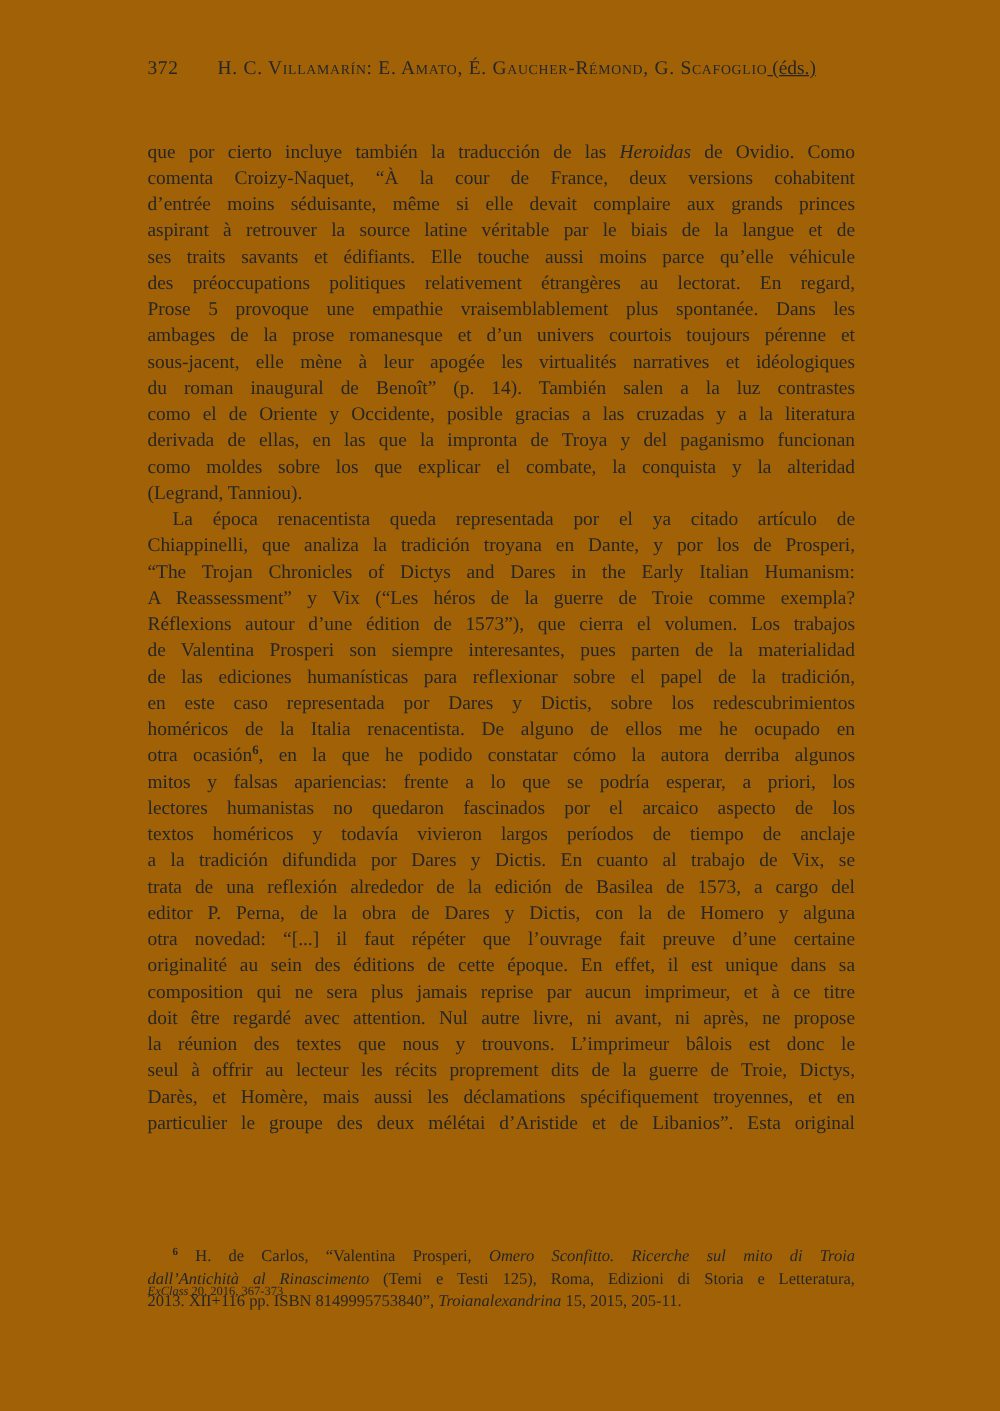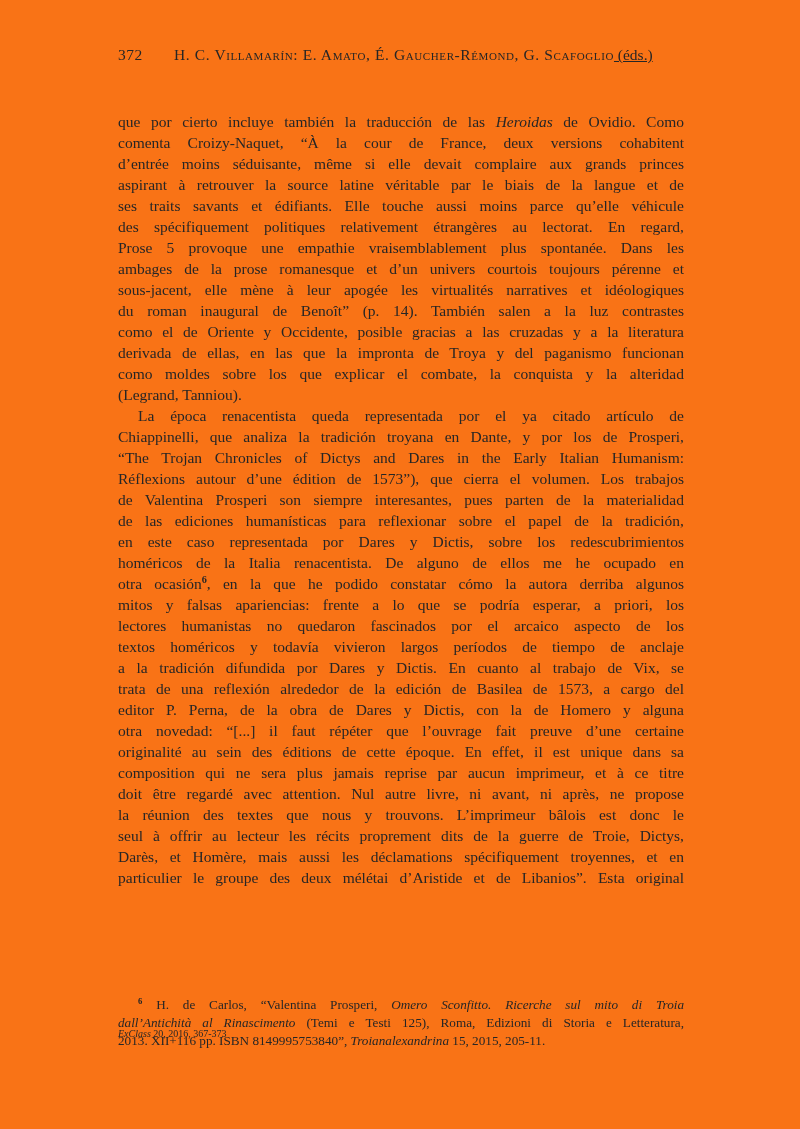--- a/index.html
+++ b/index.html
@@ -1,21 +1,21 @@
 <!DOCTYPE html>
 <html><head>
 <meta charset="utf-8">
 <style>
   html, body { margin: 0; padding: 0; background: #e8e8e8; }
   .page {
     position: relative;
     width: 800px;
     height: 1129px;
     margin: 0 auto;
-    background: #f97316;
+    background: #a16207;
     color: #262626;
     font-family: "Liberation Serif", "DejaVu Serif", serif;
     overflow: hidden;
   }
   
   .header {
     position: absolute;
     top: 46px;
     left: 118px;
     width: 566px;
@@ -82,32 +82,33 @@
     <span class="pagenum">372</span>
     <span class="running-title"><span>H. C. Villamarín: E. Amato, É. Gaucher-Rémond, G. Scafoglio</span><span class="running-suffix"> (éds.)</span></span>
   </div>
 
   <div class="body-text" id="body-text">
       <div class="line"><span>que por cierto incluye también la traducción de las </span><span class="it">Heroidas</span><span> de Ovidio. Como</span></div>
       <div class="line"><span>comenta Croizy-Naquet, “À la cour de France, deux versions cohabitent</span></div>
       <div class="line"><span>d’entrée moins séduisante, même si elle devait complaire aux grands princes</span></div>
       <div class="line"><span>aspirant à retrouver la source latine véritable par le biais de la langue et de</span></div>
       <div class="line"><span>ses traits savants et édifiants. Elle touche aussi moins parce qu’elle véhicule</span></div>
-      <div class="line"><span>des spécifiquement politiques relativement étrangères au lectorat. En regard,</span></div>
+      <div class="line"><span>des préoccupations politiques relativement étrangères au lectorat. En regard,</span></div>
       <div class="line"><span>Prose 5 provoque une empathie vraisemblablement plus spontanée. Dans les</span></div>
       <div class="line"><span>ambages de la prose romanesque et d’un univers courtois toujours pérenne et</span></div>
       <div class="line"><span>sous-jacent, elle mène à leur apogée les virtualités narratives et idéologiques</span></div>
       <div class="line"><span>du roman inaugural de Benoît” (p. 14). También salen a la luz contrastes</span></div>
       <div class="line"><span>como el de Oriente y Occidente, posible gracias a las cruzadas y a la literatura</span></div>
       <div class="line"><span>derivada de ellas, en las que la impronta de Troya y del paganismo funcionan</span></div>
       <div class="line"><span>como moldes sobre los que explicar el combate, la conquista y la alteridad</span></div>
       <div class="line lastline"><span>(Legrand, Tanniou).</span></div>
       <div class="line indent"><span>La época renacentista queda representada por el ya citado artículo de</span></div>
       <div class="line"><span>Chiappinelli, que analiza la tradición troyana en Dante, y por los de Prosperi,</span></div>
       <div class="line"><span>“The Trojan Chronicles of Dictys and Dares in the Early Italian Humanism:</span></div>
+      <div class="line"><span>A Reassessment” y Vix (“Les héros de la guerre de Troie comme exempla?</span></div>
       <div class="line"><span>Réflexions autour d’une édition de 1573”), que cierra el volumen. Los trabajos</span></div>
       <div class="line"><span>de Valentina Prosperi son siempre interesantes, pues parten de la materialidad</span></div>
       <div class="line"><span>de las ediciones humanísticas para reflexionar sobre el papel de la tradición,</span></div>
       <div class="line"><span>en este caso representada por Dares y Dictis, sobre los redescubrimientos</span></div>
       <div class="line"><span>homéricos de la Italia renacentista. De alguno de ellos me he ocupado en</span></div>
       <div class="line"><span>otra ocasión</span><span class="sup">6</span><span>, en la que he podido constatar cómo la autora derriba algunos</span></div>
       <div class="line"><span>mitos y falsas apariencias: frente a lo que se podría esperar, a priori, los</span></div>
       <div class="line"><span>lectores humanistas no quedaron fascinados por el arcaico aspecto de los</span></div>
       <div class="line"><span>textos homéricos y todavía vivieron largos períodos de tiempo de anclaje</span></div>
       <div class="line"><span>a la tradición difundida por Dares y Dictis. En cuanto al trabajo de Vix, se</span></div>

